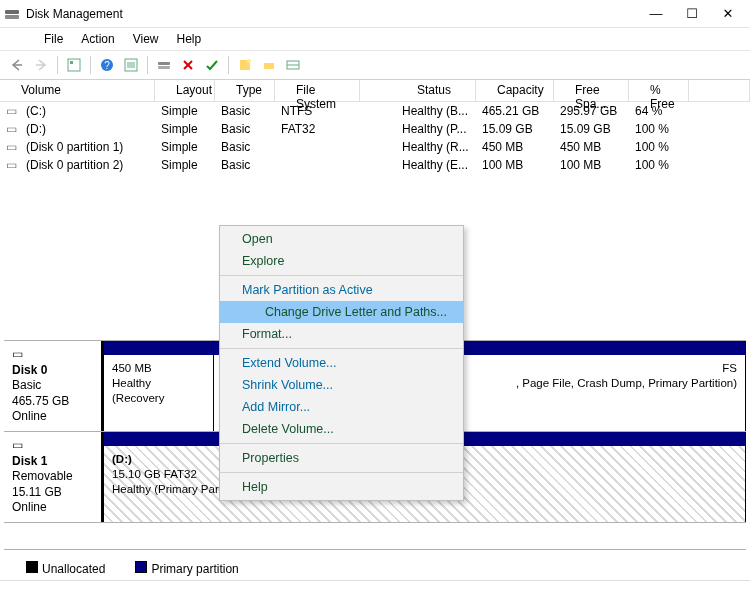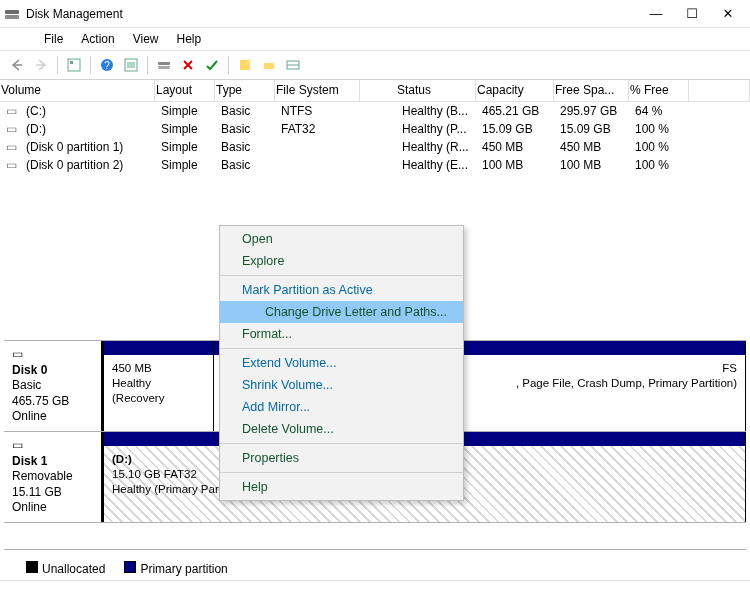--- a/index.html
+++ b/index.html
@@ -25,21 +25,21 @@
   .titlebar .win-controls { margin-left: auto; display: flex; }
   .win-btn { width: 36px; height: 24px; display:flex; align-items:center; justify-content:center; font-size:13px; }
   .menubar { display:flex; gap:18px; padding: 4px 10px; margin-left: 34px; }
   .menu-item { cursor: default; }
   .toolbar { display:flex; align-items:center; gap:2px; padding:3px 6px; border-top:1px solid #e5e5e5; border-bottom:1px solid #d0d0d0; }
   .tb { width:22px; height:22px; display:flex; align-items:center; justify-content:center; border:1px solid transparent; }
   .sep { width:1px; height:18px; background:#d0d0d0; margin:0 3px; }
 
   
   .list-header { display:flex; height:22px; border-bottom:1px solid #e0e0e0; font-size:12px; }
-  .col-h { padding:3px 1px; border-right:1px solid #e0e0e0; background:#fff; }
+  .col-h { padding:3px 21px; border-right:1px solid #e0e0e0; background:#fff; }
   .c-vol { width:155px; }
   .c-lay { width:60px; }
   .c-type { width:60px; }
   .c-fs  { width:85px; }
   .c-stat{ width:80px;margin-left:36px; }
   .c-cap { width:78px; }
   .c-free{ width:75px; }
   .c-pct { width:60px; }
   .c-end { flex:1; }
 
@@ -54,21 +54,21 @@
   .disk-info b { display:block; }
   .disk-info .disk-icon { display:inline-block; margin-right:4px; }
   .parts { flex:1; display:flex; }
   .part { border-right:1px solid #000; display:flex; flex-direction:column; }
   .part-stripe { height:14px; background:#000080; }
   .part-body { flex:1; padding:6px 8px; font-size:11.5px; line-height:1.3; }
   .part.hatched .part-body {
     background: repeating-linear-gradient(45deg, #fff 0, #fff 5px, #d9d9d9 5px, #d9d9d9 7px);
   }
 
-  .legend { position:absolute; bottom:22px; left:6px; display:flex; gap:19px; font-size:12px; align-items:center;padding-left:20px;}
+  .legend { position:absolute; bottom:22px; left:6px; display:flex; gap:30px; font-size:12px; align-items:center;padding-left:20px;}
   .swatch { width:12px; height:12px; border:1px solid #000; display:inline-block; margin-right:4px; }
   .sw-black{ background:#000; }
   .sw-navy{ background:#000080; }
 
   .statusbar { position:absolute; bottom:0; left:0; right:0; height:18px; border-top:1px solid #ddd; }
 
   
   .context-menu {
     position:absolute;
     left:219px; top:225px;

